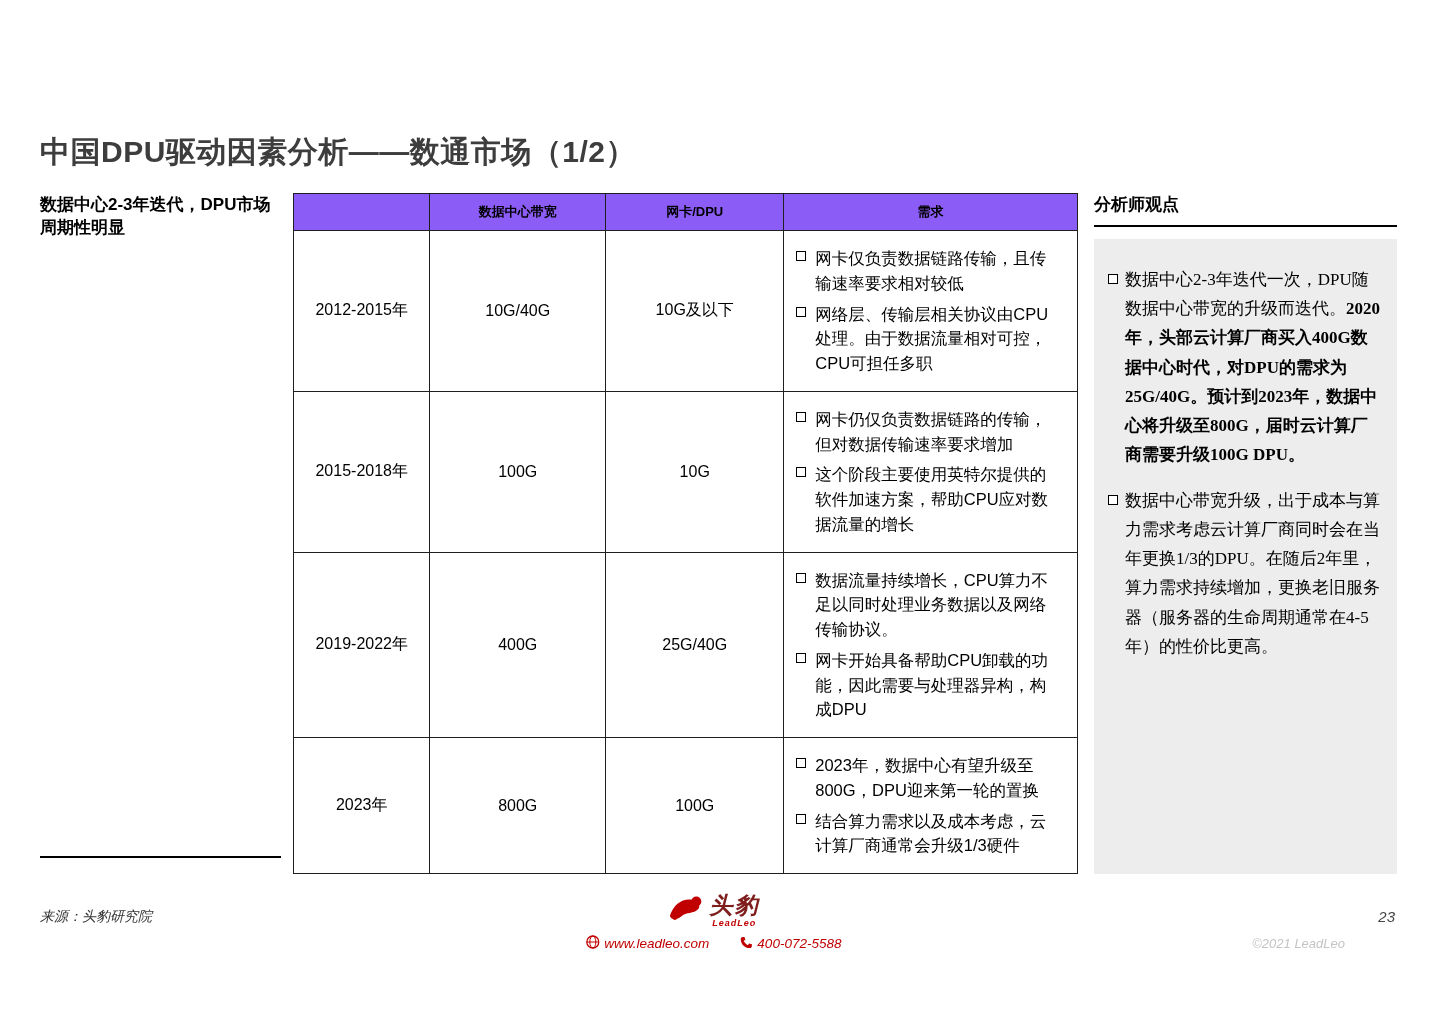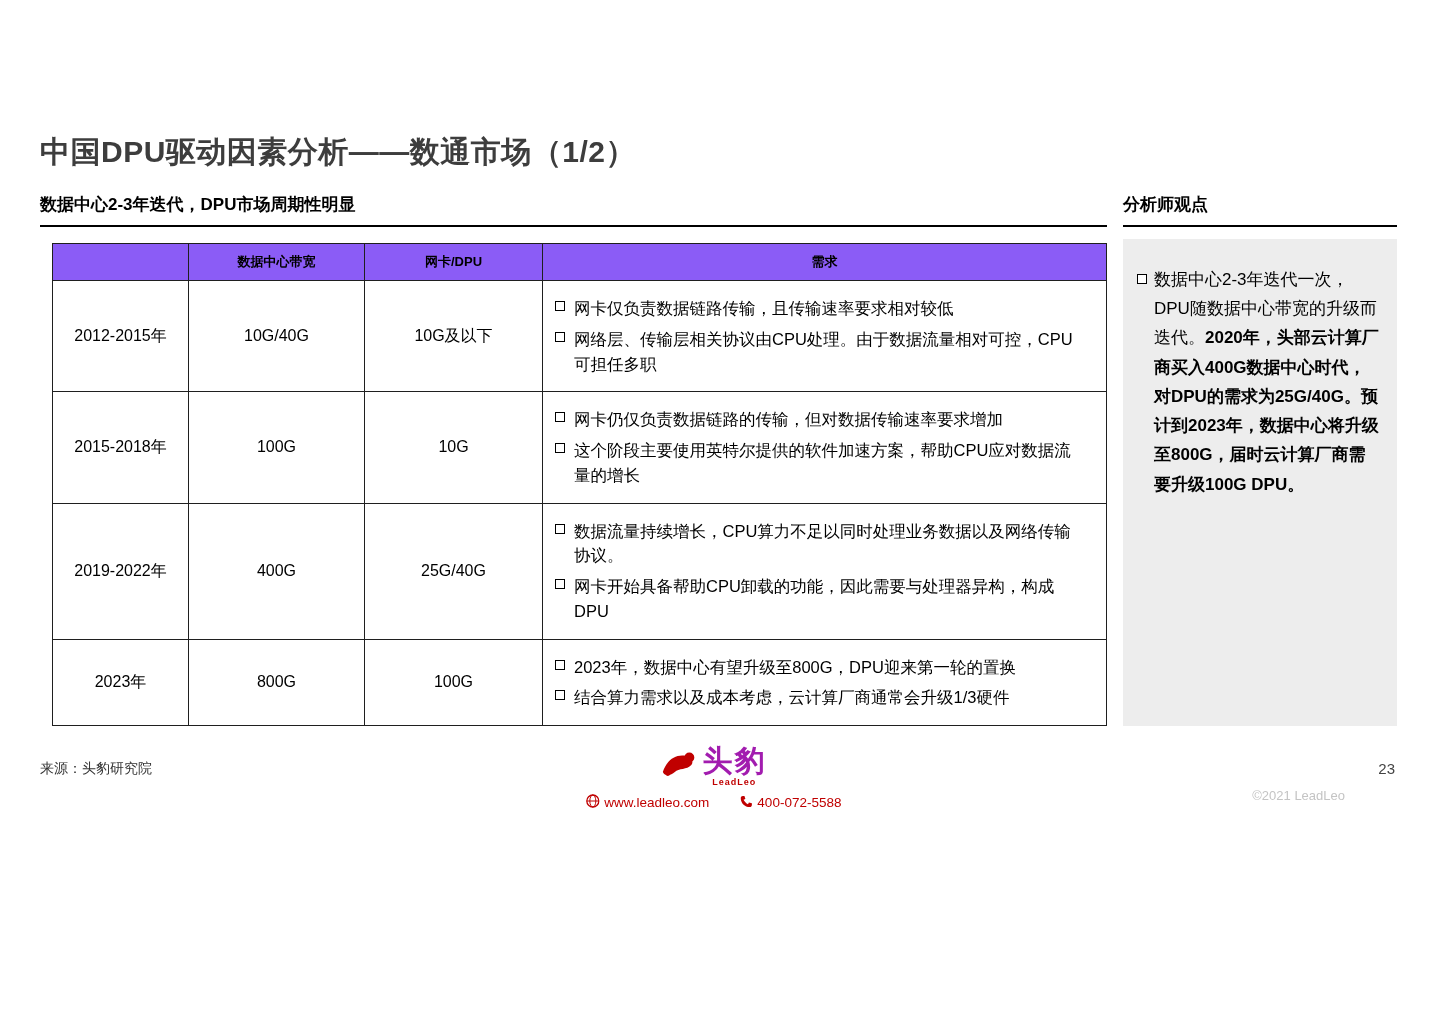--- a/index.html
+++ b/index.html
@@ -23,22 +23,22 @@
     color: #3d3d3d;
     letter-spacing: 0.5px;
   }
   .subtitle {
     margin: 0 0 30px 0;
     font-size: 25px;
     line-height: 1.42;
     color: #c00000;
   }
   .content { display: flex; gap: 16px; align-items: stretch; }
-  .left-col { flex: 1; min-width: 0; display: flex; flex-direction: column; }
-  .right-col { width: 274px; flex: none; display: flex; flex-direction: column; }
+  .left-col { flex: 1; min-width: 0; display: flex; flex-direction: row; }
+  .right-col { width: 303px; flex: none; display: flex; flex-direction: column; font-family: Liberation Serif, serif; }
   .section-header {
     font-size: 17px;
     font-weight: bold;
     padding-bottom: 9px;
     border-bottom: 2px solid #000;
   }
   .left-col .section-header { margin-bottom: 16px; }
   .right-col .section-header { margin-bottom: 12px; }
 
   table.dpu {
@@ -63,29 +63,29 @@
   .panel {
     background: #ededed;
     padding: 26px 16px 16px 14px;
     flex: 1;
     font-size: 17px;
   }
   .panel .bullet { line-height: 1.72; margin: 0 0 16px 0; gap: 7px; }
   .panel .sq { margin-top: 9px; }
   .panel b { font-weight: bold; }
 
-  .footer { position: relative; height: 86px; margin-top: 20px; }
+  .footer { position: relative; height: 86px; margin-top: 20px; font-style: italic; }
   .source { position: absolute; left: 0; top: 14px; font-size: 14px; color: #333; }
   .logo-block {
     position: absolute; left: 50%; top: 0; transform: translateX(-52%);
     text-align: center;
   }
   .logo-row { display: flex; align-items: center; justify-content: center; gap: 6px; }
   .logo-text { display: flex; flex-direction: column; align-items: center; line-height: 1; }
-  .logo-cn { font-size: 30px; font-weight: bold; color: #a21caf; letter-spacing: 2px; }
+  .logo-cn { font-size: 23px; font-weight: bold; color: #7f1d1d; letter-spacing: 2px; }
   .logo-en { font-size: 9px; color: #c00000; font-weight: bold; letter-spacing: 1px; margin-top: 2px; }
   .contact-row {
     margin-top: 7px;
     display: flex; justify-content: center; align-items: center; gap: 30px;
     color: #c00000; font-size: 13.5px;
   }
   .contact-item { display: flex; align-items: center; gap: 5px; }
   .page-num { position: absolute; right: 2px; top: 14px; font-size: 15px; color: #444; }
   .copyright { position: absolute; right: 52px; top: 42px; font-size: 13px; color: #c4c4c4; }
 </style>
@@ -184,20 +184,24 @@
     </div>
 
     <div class="right-col">
       <div class="section-header">
         <span>分析师观点</span>
       </div>
       <div class="panel">
         <div class="bullet">
           <span class="sq"></span>
           <span><span>数据中心2-3年迭代一次，DPU随数据中心带宽的升级而迭代。</span><b>2020年，头部云计算厂商买入400G数据中心时代，对DPU的需求为25G/40G。预计到2023年，数据中心将升级至800G，届时云计算厂商需要升级100G DPU。</b></span>
+        </div>
+        <div class="bullet">
+          <span class="sq"></span>
+          <span><span>数据中心带宽升级，出于成本与算力需求考虑云计算厂商同时会在当年更换1/3的DPU。在随后2年里，算力需求持续增加，更换老旧服务器（服务器的生命周期通常在4-5年）的性价比更高。</span></span>
         </div>
       </div>
     </div>
 
   </div>
 
   <div class="footer">
     <div class="source">来源：头豹研究院</div>
 
     <div class="logo-block">

